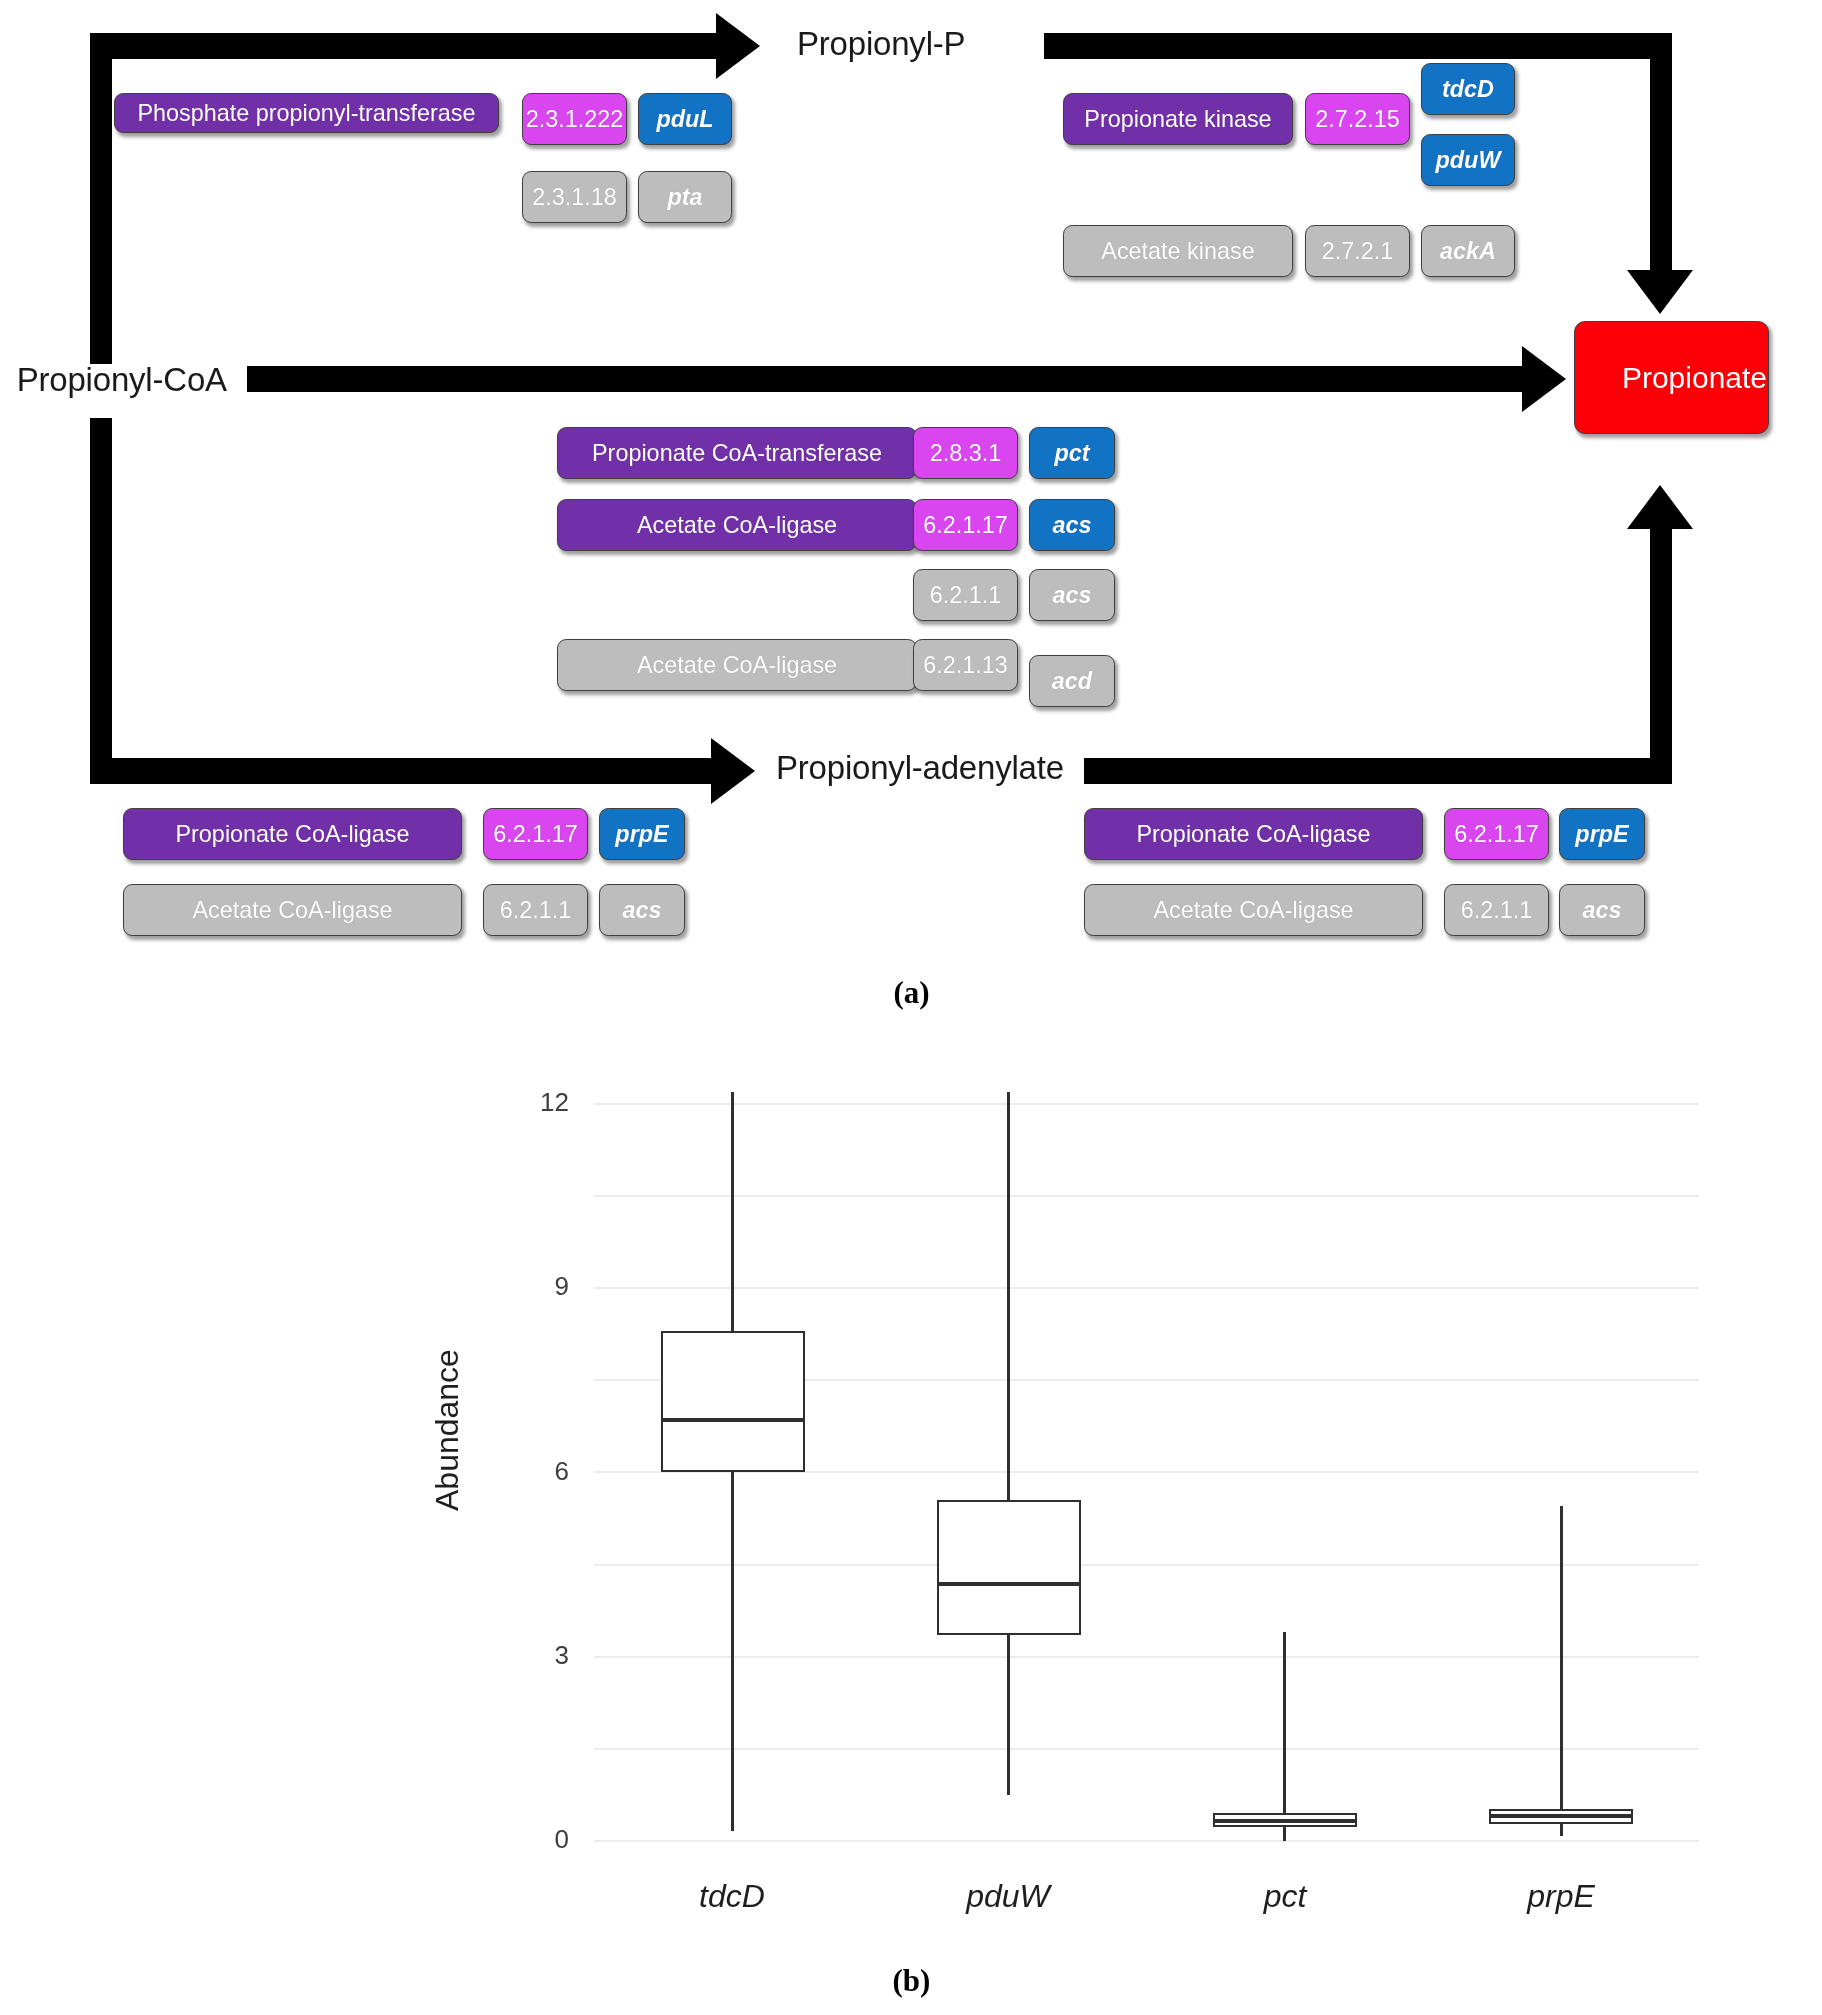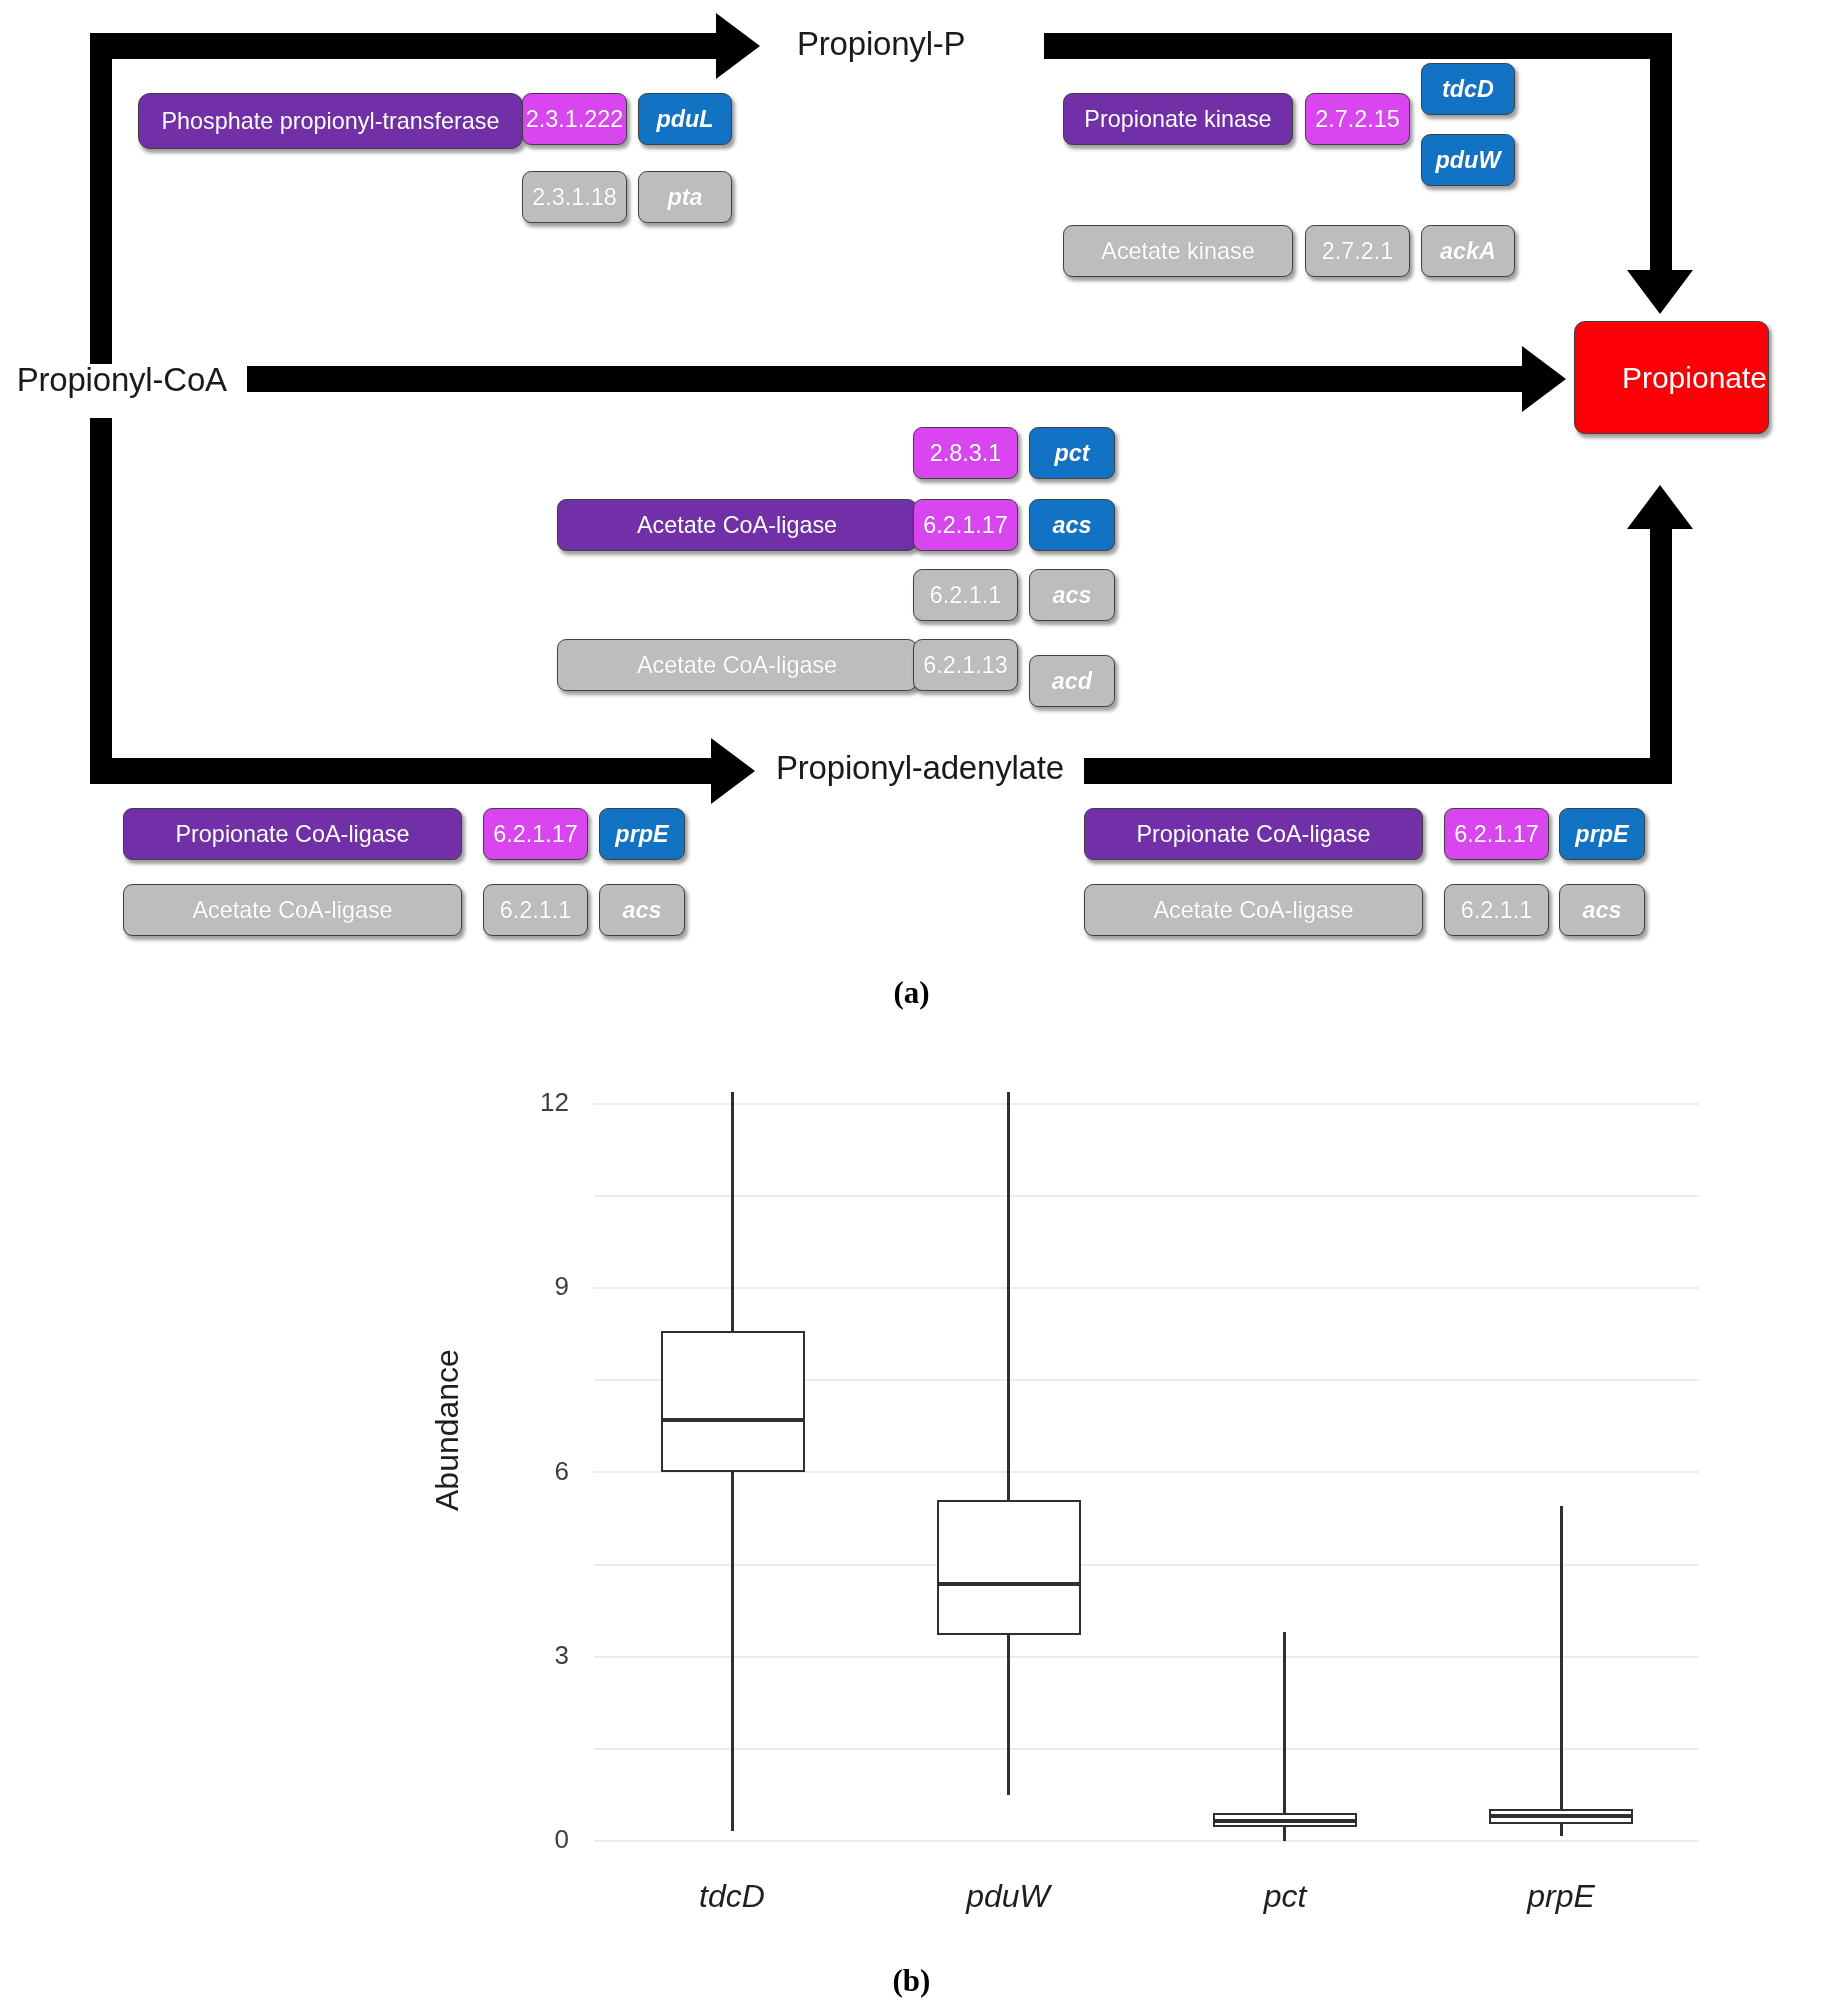--- a/index.html
+++ b/index.html
@@ -131,21 +131,21 @@
 <div id="page">
 
   <div class="abs" style="left:0;top:0;width:1823px;height:1004px;">
 
     <div class="bar" style="left:90px;top:33px;width:22px;height:331px;"></div>
     <div class="bar" style="left:90px;top:33px;width:628px;height:26px;"></div>
     <div class="arrow-right" style="left:716px;top:13px;"></div>
 
     <div class="metab" style="left:797px;top:25px;">Propionyl-P</div>
 
-    <div class="pill purple" style="left:138px;top:93px;width:385px;height:56px;border-radius:12px;">Phosphate propionyl-transferase</div>
+    <div class="pill purple" style="left:114px;top:93px;width:385px;height:40px;">Phosphate propionyl-transferase</div>
     <div class="pill green" style="left:522px;top:93px;width:105px;height:52px;">2.3.1.222</div>
     <div class="pill blue italic" style="left:638px;top:93px;width:94px;height:52px;">pduL</div>
 
     <div class="pill gray" style="left:522px;top:171px;width:105px;height:52px;">2.3.1.18</div>
     <div class="pill gray italic" style="left:638px;top:171px;width:94px;height:52px;">pta</div>
 
     <div class="bar" style="left:1044px;top:33px;width:628px;height:26px;"></div>
     <div class="bar" style="left:1650px;top:33px;width:22px;height:239px;"></div>
     <div class="arrow-down" style="left:1627px;top:270px;"></div>
 
@@ -158,20 +158,21 @@
     <div class="pill gray" style="left:1305px;top:225px;width:105px;height:52px;">2.7.2.1</div>
     <div class="pill gray italic" style="left:1421px;top:225px;width:94px;height:52px;">ackA</div>
 
     <div class="pill red big" style="left:1574px;top:321px;width:195px;height:113px;padding-left:46px;">Propionate</div>
 
     <div class="metab" style="left:16.7px;top:361px;">Propionyl-CoA</div>
 
     <div class="bar" style="left:247px;top:366px;width:1276px;height:26px;"></div>
     <div class="arrow-right" style="left:1522px;top:346px;"></div>
 
+    <div class="pill purple" style="left:557px;top:427px;width:360px;height:52px;">Propionate CoA-transferase</div>
     <div class="pill green" style="left:913px;top:427px;width:105px;height:52px;">2.8.3.1</div>
     <div class="pill blue italic" style="left:1029px;top:427px;width:86px;height:52px;">pct</div>
 
     <div class="pill purple" style="left:557px;top:499px;width:360px;height:52px;">Acetate CoA-ligase</div>
     <div class="pill green" style="left:913px;top:499px;width:105px;height:52px;">6.2.1.17</div>
     <div class="pill blue italic" style="left:1029px;top:499px;width:86px;height:52px;">acs</div>
 
     <div class="pill gray" style="left:913px;top:569px;width:105px;height:52px;">6.2.1.1</div>
     <div class="pill gray italic" style="left:1029px;top:569px;width:86px;height:52px;">acs</div>
 

